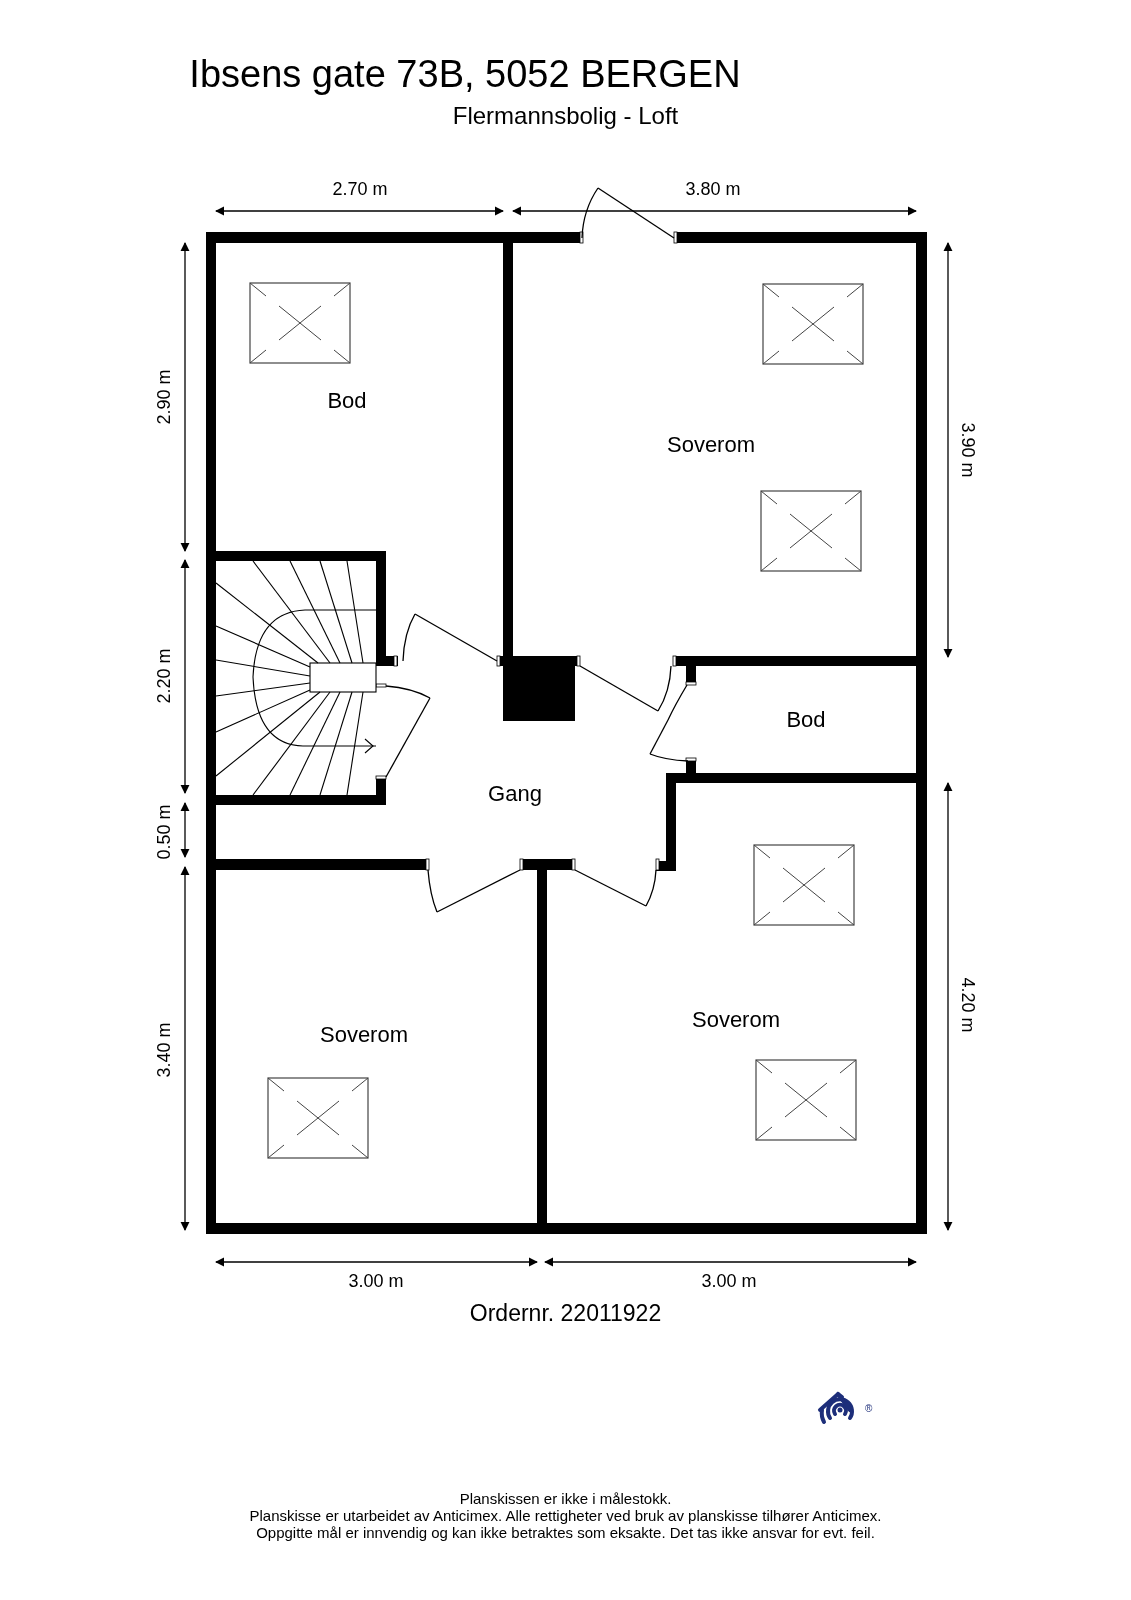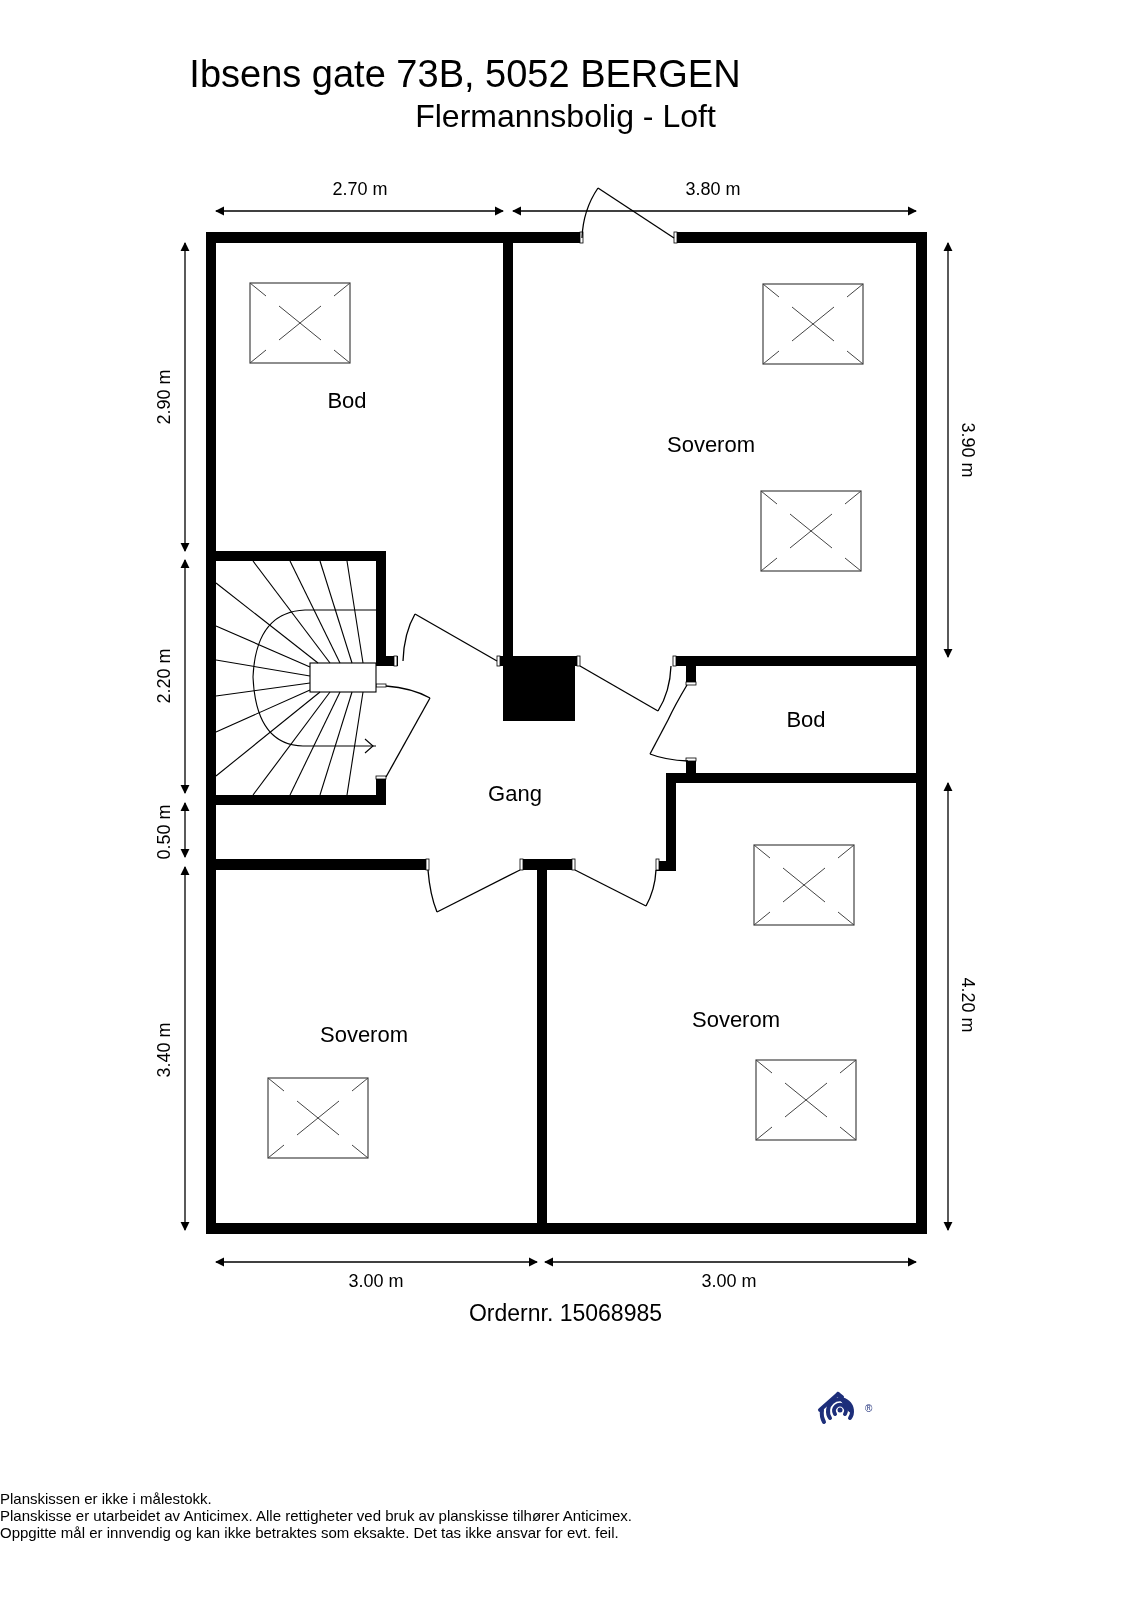--- a/index.html
+++ b/index.html
@@ -1,24 +1,24 @@
 <!DOCTYPE html>
 <html><head>
 <meta charset="utf-8">
 <style>
   html, body { margin: 0; padding: 0; background: #ffffff; }
   body { width: 1131px; height: 1600px; position: relative; overflow: hidden; font-family: "Liberation Sans", sans-serif; color: #000; }
   .title { position: absolute; left: 0; width: 930px; text-align: center; top: 52px; font-size: 38px; line-height: 44px; }
-  .subtitle { position: absolute; left: 0; width: 1131px; text-align: center; top: 97px; font-size: 32px; line-height: 38px; }
+  .subtitle { position: absolute; left: 0; width: 1131px; text-align: center; top: 97px; font-size: 24px; line-height: 38px; }
   svg.plan { position: absolute; left: 0; top: 0; }
   .order { position: absolute; left: 0; width: 1131px; text-align: center; top: 1300px; font-size: 23px; }
   .logo { position: absolute; left: 816px; top: 1388px; display: flex; align-items: center; }
   .logo-text { font-family: "DejaVu Sans", sans-serif; font-weight: bold; font-size: 37px; color: #1d2e7a; letter-spacing: 0px; }
   .logo-reg { font-size: 10px; color: #1d2e7a; vertical-align: top; margin-left: 1px; }
-  .disclaimer { position: absolute; left: 0; width: 1131px; top: 1490px; font-size: 15px; line-height: 17px; }
+  .disclaimer { position: absolute; left: 0; width: 1131px; top: 1490px; text-align: center; font-size: 15px; line-height: 17px; }
 </style>
 </head>
 <body>
 
 <div class="title">Ibsens gate 73B, 5052 BERGEN</div>
 <div class="subtitle">Flermannsbolig - Loft</div>
 
 <svg class="plan" width="1131" height="1600" viewBox="0 0 1131 1600">
   <defs>
     <marker id="arr" viewBox="0 0 10 10" refX="9" refY="5" markerWidth="7" markerHeight="7" orient="auto-start-reverse">
@@ -176,21 +176,21 @@
   <g font-family="Liberation Sans, sans-serif" font-size="22" text-anchor="middle" fill="#000">
     <text x="347" y="408">Bod</text>
     <text x="711" y="452">Soverom</text>
     <text x="806" y="727">Bod</text>
     <text x="515" y="801">Gang</text>
     <text x="364" y="1042">Soverom</text>
     <text x="736" y="1027">Soverom</text>
   </g>
 </svg>
 
-<div class="order">Ordernr. 15068985</div>
+<div class="order">Ordernr. 22011922</div>
 
 <div class="logo">
   <svg width="48" height="40" viewBox="0 0 48 40">
     <g fill="none" stroke="#1d2e7a" stroke-width="4" stroke-linecap="round">
       <path d="M4,22 L22,6 L26,9"></path>
       <path d="M14,30 A12,12 0 1 1 34,30"></path>
       <path d="M19,26 A6,6 0 1 1 29,26"></path>
       <path d="M8,34 A19,19 0 0 1 6,22"></path>
       <path d="M22,6 L34,22"></path>
     </g>

